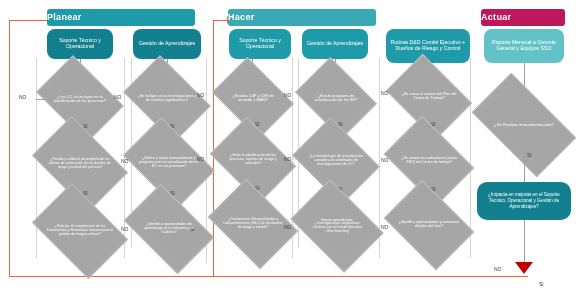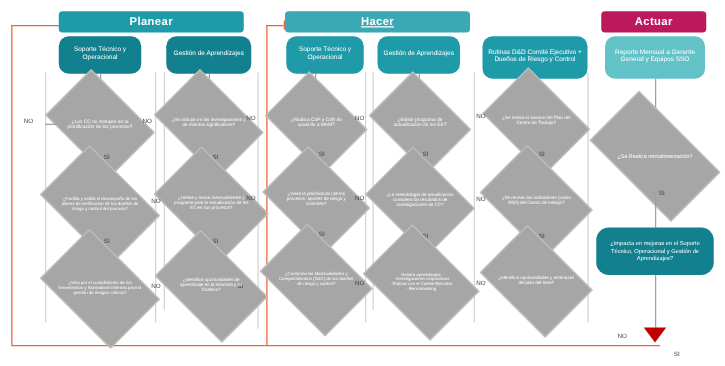--- a/index.html
+++ b/index.html
@@ -3,21 +3,21 @@
 <meta charset="utf-8">
 <style>
   html,body{margin:0;padding:0;background:#ffffff;}
   body{width:580px;height:293px;position:relative;overflow:hidden;
        font-family:"Liberation Sans", sans-serif;color:#ffffff;}
 
   .stage{position:absolute;left:0;top:0;width:580px;height:293px;}
 
   
   .banner{position:absolute;border-radius:3px;display:flex;align-items:center;
-          justify-content:center;font-weight:bold;letter-spacing:.3px;
+          font-weight:bold;letter-spacing:.3px;
           color:#ffffff;text-align:center;line-height:1.1;}
 
   
   .owner{position:absolute;border-radius:8px;display:flex;align-items:center;
          justify-content:center;text-align:center;color:#ffffff;
          line-height:1.15;padding:2px;box-sizing:border-box;}
 
   
   .dia{position:absolute;display:flex;align-items:center;justify-content:center;}
   .dia .shape{position:absolute;left:0;top:0;width:100%;height:100%;
@@ -73,21 +73,21 @@
   <div class="rail" style="left:131px;top:58px;height:190px;"></div>
   <div class="rail" style="left:206px;top:58px;height:205px;"></div>
   <div class="rail" style="left:292px;top:58px;height:200px;"></div>
   <div class="rail" style="left:298px;top:58px;height:190px;"></div>
   <div class="rail" style="left:379px;top:58px;height:200px;"></div>
   <div class="rail" style="left:470px;top:58px;height:200px;"></div>
 
   <div class="banner" style="left:47px;top:9px;width:148px;height:17px;background:#1f9aa8;font-size:9px;">
     <span>Planear</span>
   </div>
-  <div class="banner" style="left:228px;top:9px;width:148px;height:17px;background:#3aa8b5;font-size:9px;text-decoration:underline;">
+  <div class="banner" style="left:228px;top:9px;width:148px;height:17px;background:#3aa8b5;font-size:9px;">
     <span>Hacer</span>
   </div>
   <div class="banner" style="left:481px;top:9px;width:84px;height:17px;background:#be185d;font-size:9px;">
     <span>Actuar</span>
   </div>
 
   <div class="owner" style="left:47px;top:29px;width:66px;height:30px;background:#13808f;font-size:5.2px;">
     <span>Soporte Técnico y Operacional</span>
   </div>
   <div class="owner" style="left:133px;top:29px;width:68px;height:30px;background:#13808f;font-size:5.2px;">

